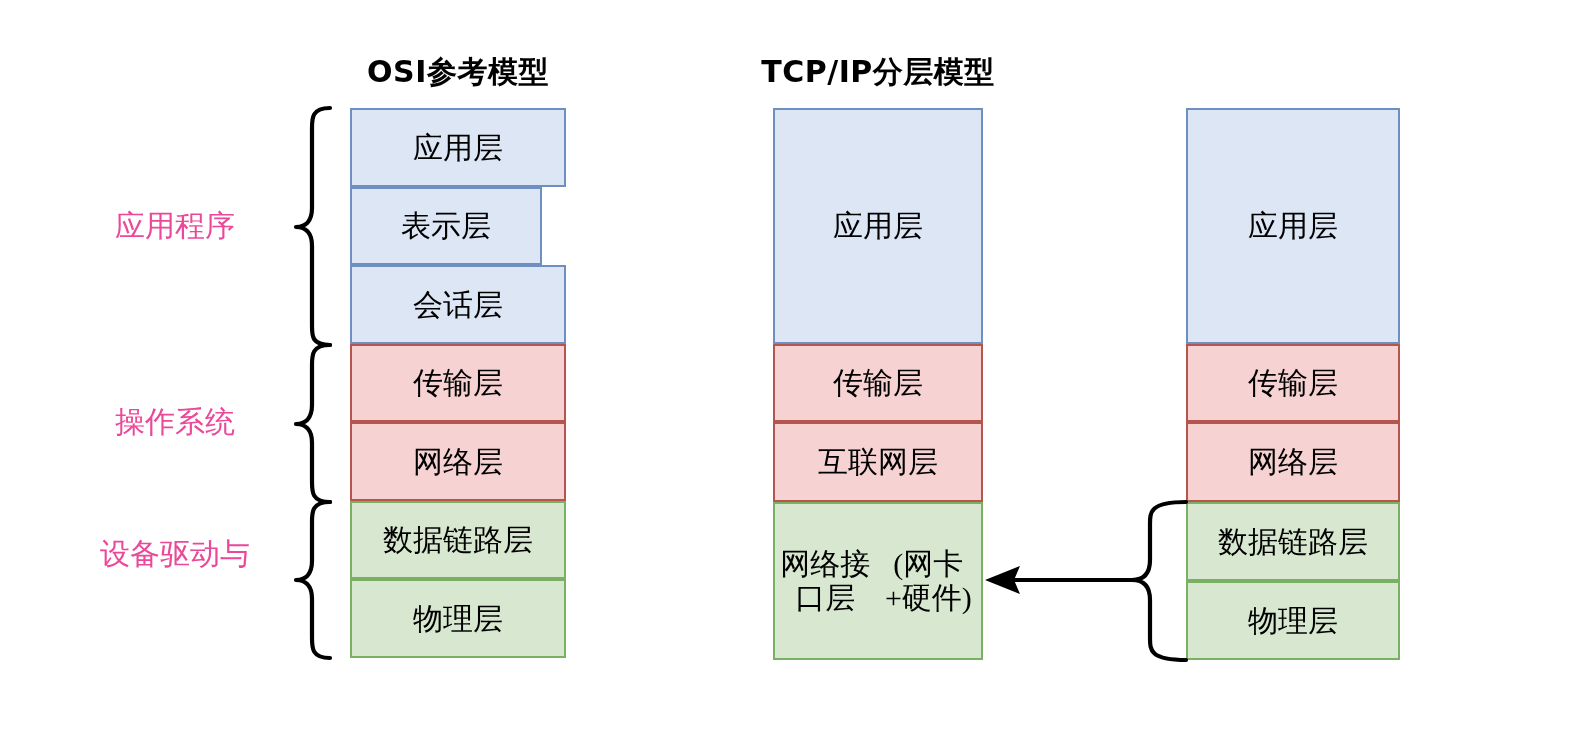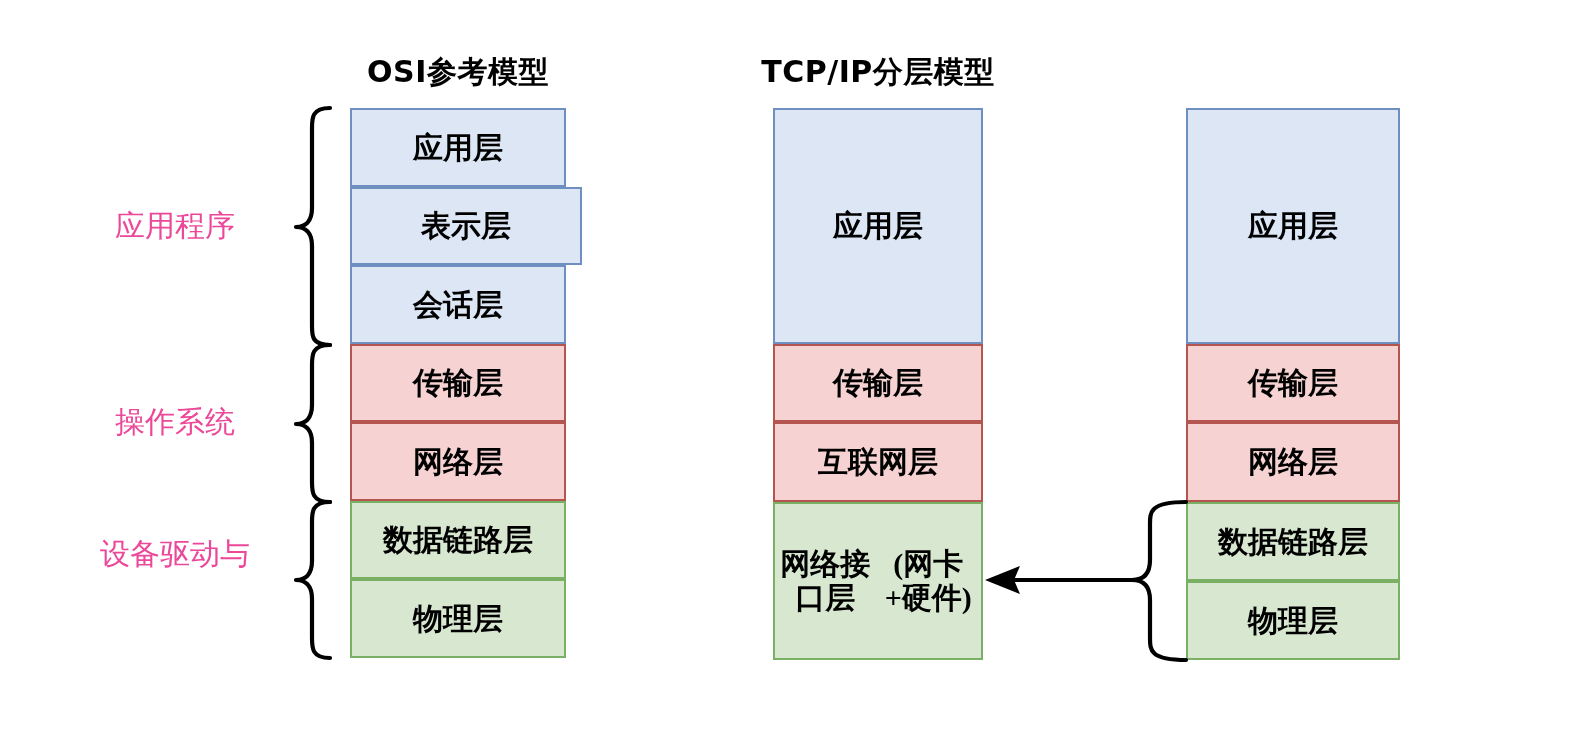--- a/index.html
+++ b/index.html
@@ -7,21 +7,21 @@
        font-family:"Liberation Serif","DejaVu Serif",serif;color:#000;}
   .stage{position:absolute;left:0;top:0;width:1581px;height:755px;padding-left:12px;}
 
   .col-title{position:absolute;text-align:center;font-family:"DejaVu Sans","Liberation Sans",sans-serif;
              font-size:30px;font-weight:700;letter-spacing:0.5px;white-space:nowrap;color:#000;}
 
   .stack{position:absolute;}
   .layer{position:absolute;left:0;box-sizing:border-box;display:flex;
          align-items:center;justify-content:center;text-align:center;
          font-size:30px;line-height:1.12;color:#000;}
-  .layer .txt{display:block;font-weight:bold;}
+  .layer .txt{display:block;}
   .blue{background:#dce6f5;border:2px solid #6f8fc0;}
   .red{background:#f6d2d2;border:2px solid #b5554f;}
   .green{background:#d8e8d0;border:2px solid #7ab064;}
 
   .sidelabel{position:absolute;text-align:center;font-size:30px;line-height:1.25;white-space:nowrap;color:#ec4899;}
   svg.overlay{position:absolute;left:0;top:0;width:1581px;height:755px;overflow:visible;}
   .brace{fill:none;stroke:#000;stroke-width:4.2;stroke-linecap:round;stroke-linejoin:round;}
   .arrowline{fill:none;stroke:#000;stroke-width:4.2;stroke-linecap:butt;}
   .arrowhead{fill:#000;}
 </style>
@@ -40,21 +40,21 @@
     <span>操作系统</span>
   </div>
   <div class="sidelabel" style="left:45px;top:535px;width:260px;">
     <div>设备驱动与</div>
   </div>
 
   <div class="stack" style="left:350px;top:108px;width:216px;height:550px;">
     <div class="layer blue" style="top:0px;width:216px;height:78.6px;">
       <span class="txt">应用层</span>
       </div>
-    <div class="layer blue" style="top:78.6px;width:232px;height:78.6px;">
+    <div class="layer blue" style="top:78.6px;width:192px;height:78.6px;">
       <span class="txt">表示层</span>
       </div>
     <div class="layer blue" style="top:157.1px;width:216px;height:78.6px;">
       <span class="txt">会话层</span>
       </div>
     <div class="layer red" style="top:235.7px;width:216px;height:78.6px;">
       <span class="txt">传输层</span>
       </div>
     <div class="layer red" style="top:314.3px;width:216px;height:78.6px;">
       <span class="txt">网络层</span>

